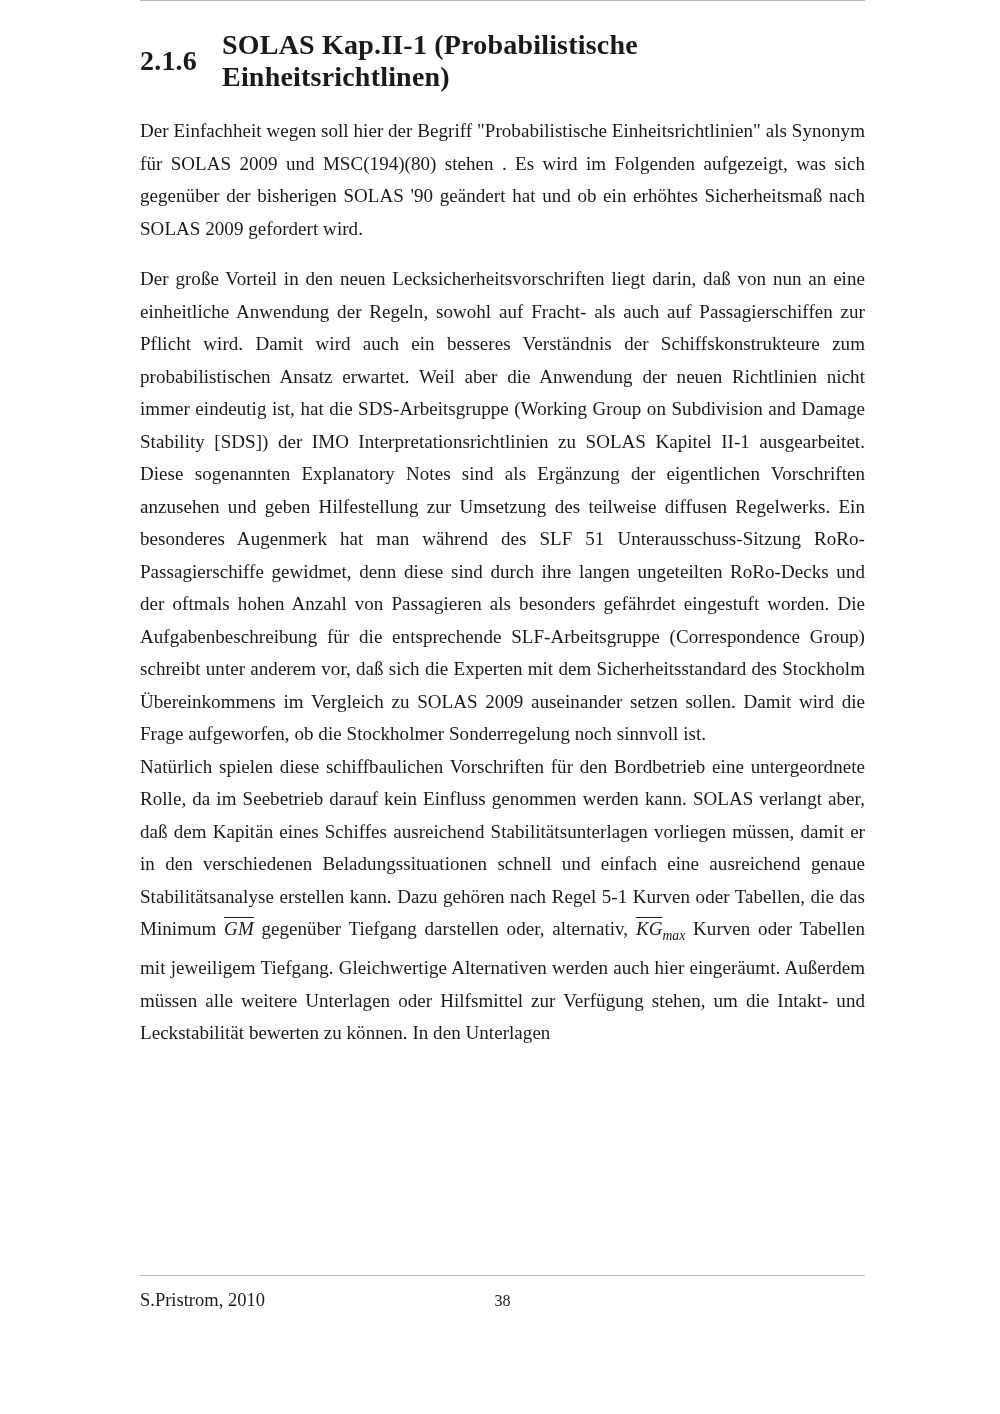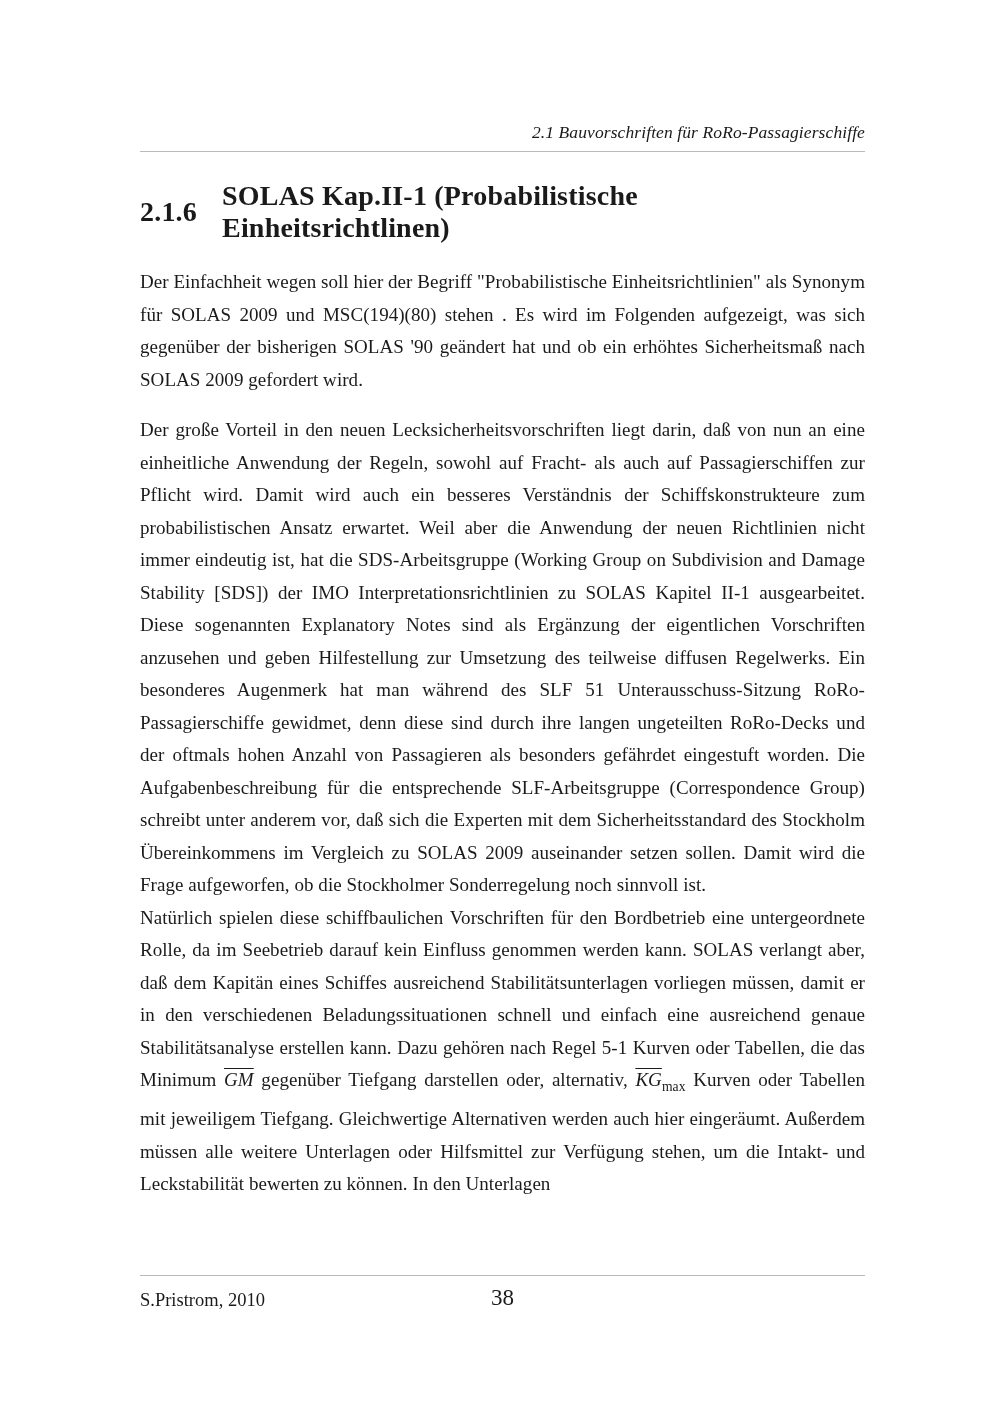--- a/index.html
+++ b/index.html
@@ -71,56 +71,56 @@
   }
   p.tight {
     margin-top: 0px;
   }
   .overline {
     text-decoration: overline;
     font-style: italic;
   }
   sub {
     font-size: 0.72em;
+    font-style: italic;
   }
   .footer-rule {
     position: absolute;
     left: 140px;
     top: 1275px;
     width: 725px;
     border-top: 1px solid #b9b9b9;
   }
   .footer {
     position: absolute;
     left: 140px;
     top: 1290px;
     width: 725px;
     font-size: 18.5px;
     display: flex;
-    align-items: flex-end;
+    align-items: center;
   }
   .footer-left {
     flex: 0 0 auto;
   }
   .footer-page {
     position: absolute;
     left: 0;
     width: 725px;
     text-align: center;
-    font-size: 23px;
+    font-size: 16px;
   }
 </style>
 </head>
 <body>
 
 <div class="page">
 
   <div class="content">
 
-    <div class="running-head">2.1 Bauvorschriften für RoRo-Passagierschiffe</div>
     <hr class="rule">
 
     <div class="section-heading">
       <span class="section-number">2.1.6</span>
       <span class="section-title">SOLAS Kap.II-1 (Probabilistische Einheitsrichtlinen)</span>
     </div>
 
     <p class="body first">Der Einfachheit wegen soll hier der Begriff "Probabilistische Einheitsrichtlinien" als Synonym für SOLAS 2009 und MSC(194)(80) stehen . Es wird im Folgenden aufgezeigt, was sich gegenüber der bisherigen SOLAS '90 geändert hat und ob ein erhöhtes Sicherheitsmaß nach SOLAS 2009 gefordert wird.</p>
 
     <p class="body gap">Der große Vorteil in den neuen Lecksicherheitsvorschriften liegt darin, daß von nun an eine einheitliche Anwendung der Regeln, sowohl auf Fracht- als auch auf Passagierschiffen zur Pflicht wird. Damit wird auch ein besseres Verständnis der Schiffskonstrukteure zum probabilistischen Ansatz erwartet. Weil aber die Anwendung der neuen Richtlinien nicht immer eindeutig ist, hat die SDS-Arbeitsgruppe (Working Group on Subdivision and Damage Stability [SDS]) der IMO Interpretationsrichtlinien zu SOLAS Kapitel II-1 ausgearbeitet. Diese sogenannten Explanatory Notes sind als Ergänzung der eigentlichen Vorschriften anzusehen und geben Hilfestellung zur Umsetzung des teilweise diffusen Regelwerks. Ein besonderes Augenmerk hat man während des SLF 51 Unterausschuss-Sitzung RoRo-Passagierschiffe gewidmet, denn diese sind durch ihre langen ungeteilten RoRo-Decks und der oftmals hohen Anzahl von Passagieren als besonders gefährdet eingestuft worden. Die Aufgabenbeschreibung für die entsprechende SLF-Arbeitsgruppe (Correspondence Group) schreibt unter anderem vor, daß sich die Experten mit dem Sicherheitsstandard des Stockholm Übereinkommens im Vergleich zu SOLAS 2009 auseinander setzen sollen. Damit wird die Frage aufgeworfen, ob die Stockholmer Sonderregelung noch sinnvoll ist.</p>

